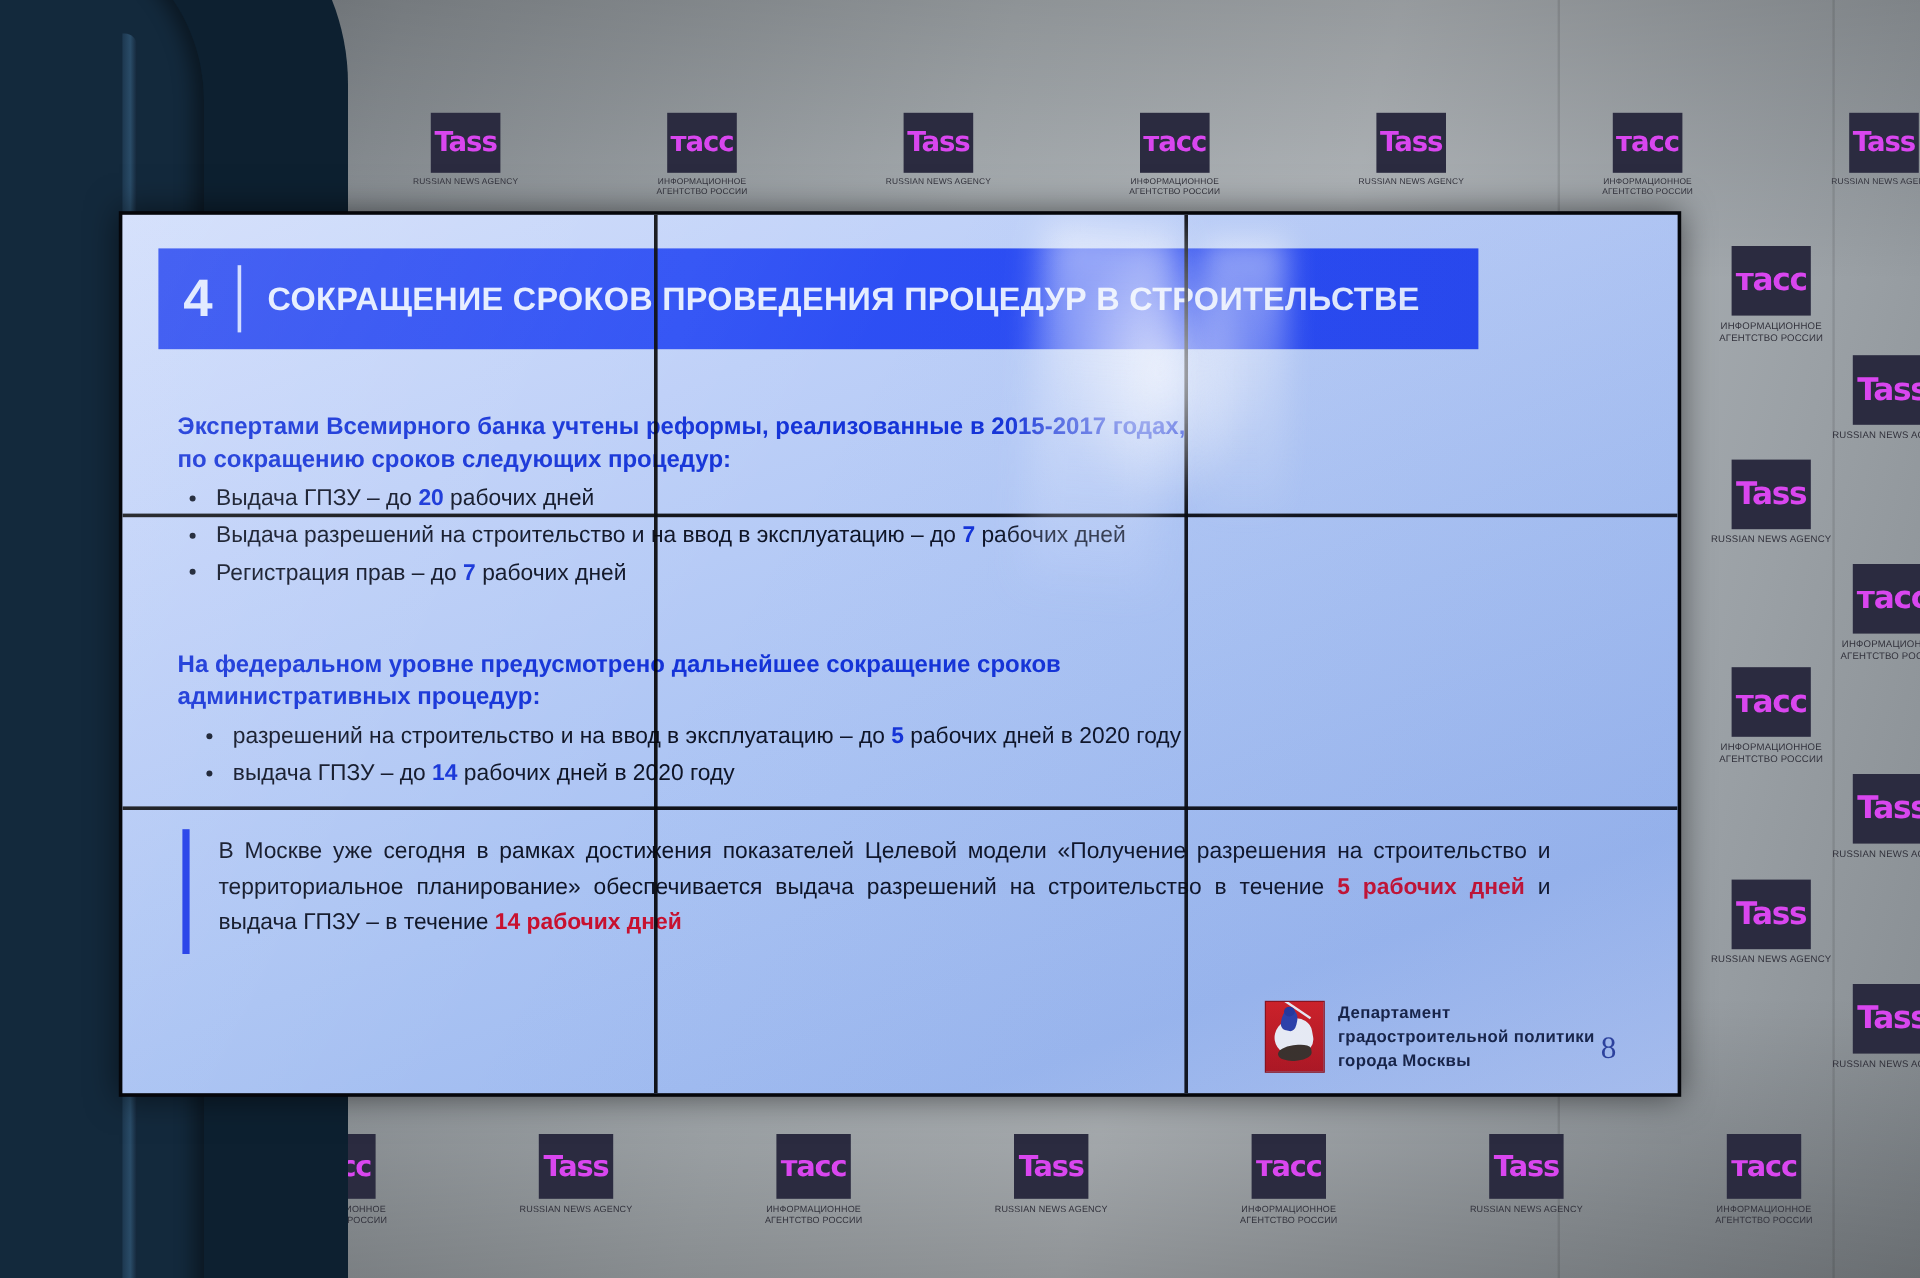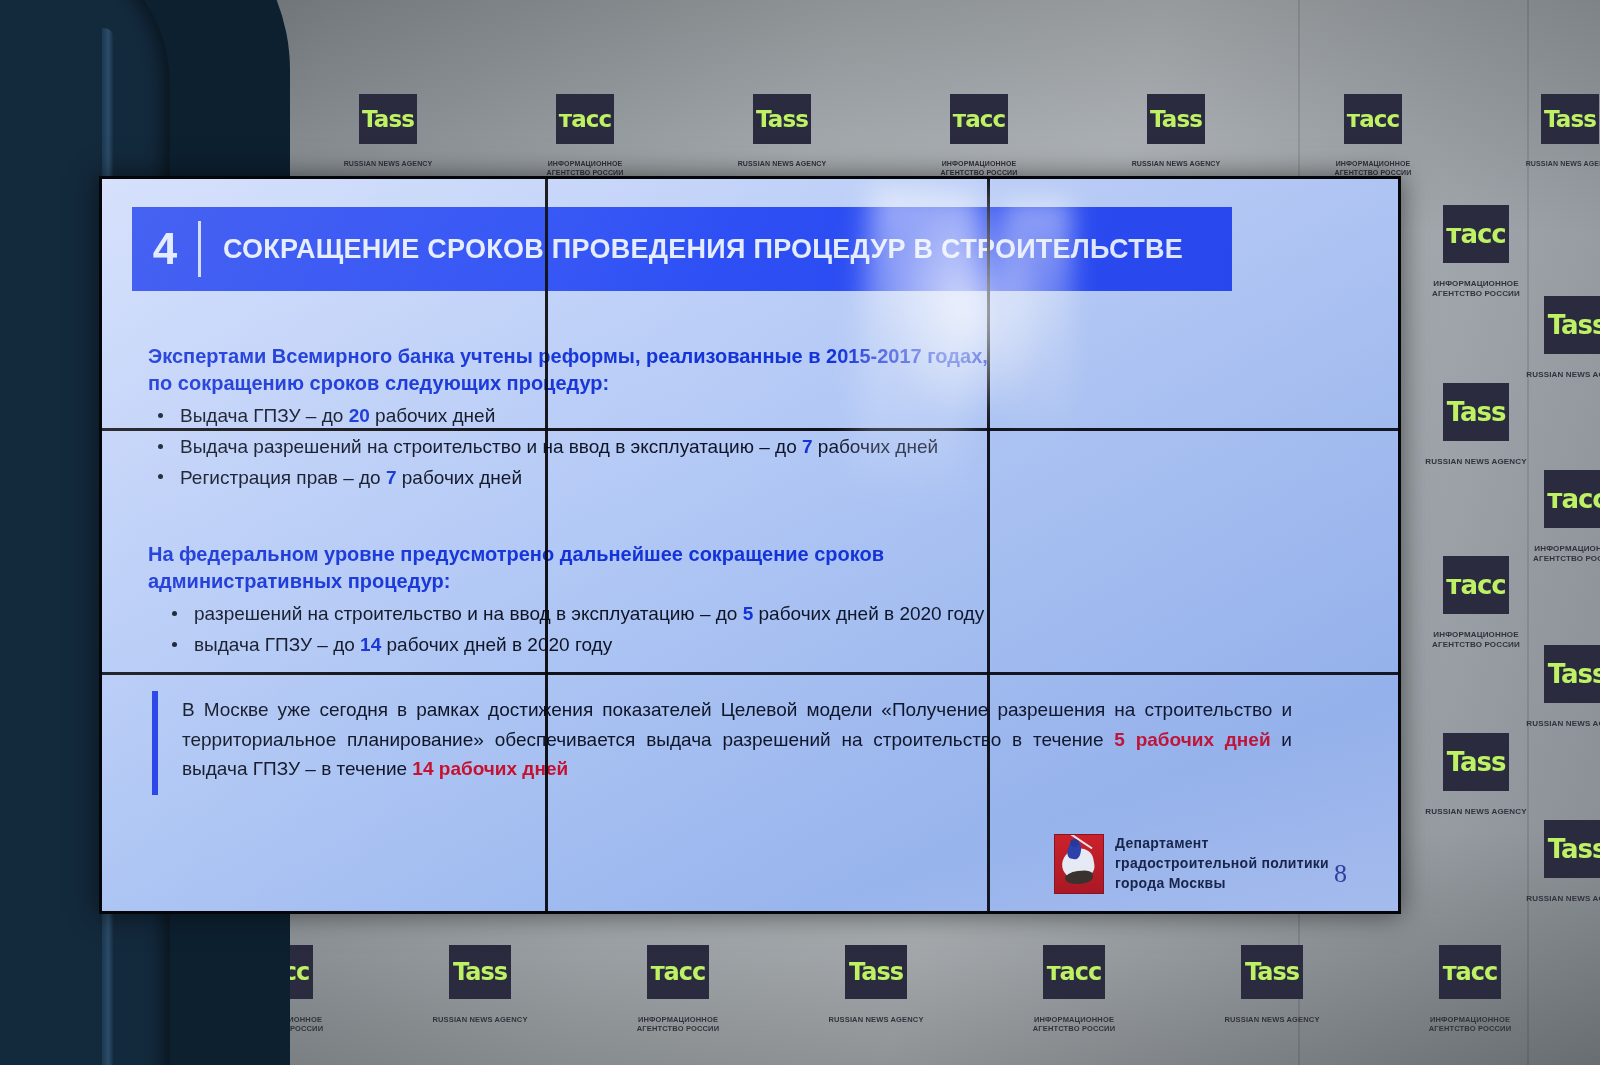--- a/index.html
+++ b/index.html
@@ -10,24 +10,24 @@
   
   #wall{position:absolute;left:0;top:0;width:1600px;height:1065px;
         background:linear-gradient(105deg,#6e747a 0%,#8f959a 18%,#adb3b7 45%,#b7bcc0 62%,#9aa0a5 85%,#868c91 100%);}
   #wall-shade{position:absolute;inset:0;
         background:linear-gradient(180deg,rgba(0,0,0,.18) 0%,rgba(0,0,0,0) 22%,rgba(0,0,0,0) 78%,rgba(0,0,0,.22) 100%);}
   .wall-seam{position:absolute;top:0;bottom:0;width:2px;background:rgba(0,0,0,.10);}
 
   
   .tass{position:absolute;text-align:center;}
   .tass .mark{background:#2b2b40;display:flex;align-items:center;justify-content:center;}
-  .tass .mark span{color:#bef264;font-weight:bold;letter-spacing:-0.04em;
+  .tass .mark span{color:#d946ef;font-weight:bold;letter-spacing:-0.04em;
         font-family:"DejaVu Sans",sans-serif;line-height:1;}
-  .tass .cap{color:#32323c;font-weight:bold;line-height:1.22;letter-spacing:.02em;
-        font-family:"Liberation Sans",sans-serif;white-space:pre-line;margin-top:16px;}
+  .tass .cap{color:#32323c;font-weight:normal;line-height:1.22;letter-spacing:.02em;
+        font-family:"Liberation Sans",sans-serif;white-space:pre-line;margin-top:4px;}
 
   
   #frame-outer{position:absolute;left:-130px;top:-120px;width:420px;height:1320px;
         background:#0d2030;border-top-right-radius:190px;}
   #frame-inner{position:absolute;left:-130px;top:-66px;width:300px;height:1240px;
         background:#13293c;border-top-right-radius:150px;
         box-shadow:inset -8px 0 16px rgba(0,0,0,.45);}
   #frame-edge{position:absolute;left:102px;top:28px;width:12px;height:1040px;
         background:linear-gradient(90deg,#1d3850,#2a4c68 55%,#14273a);border-top-right-radius:10px;}
   #room-dark{position:absolute;left:0;top:0;width:120px;height:1065px;background:#0a1622;}

